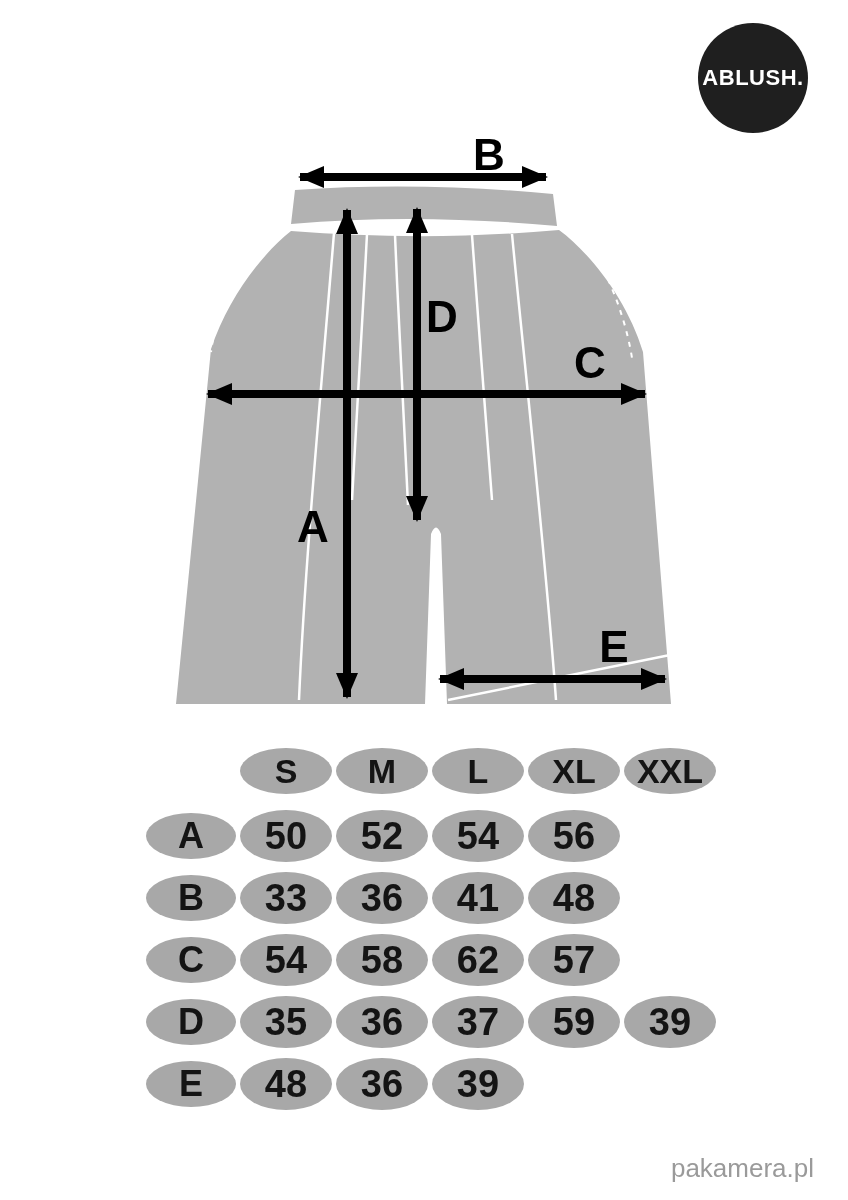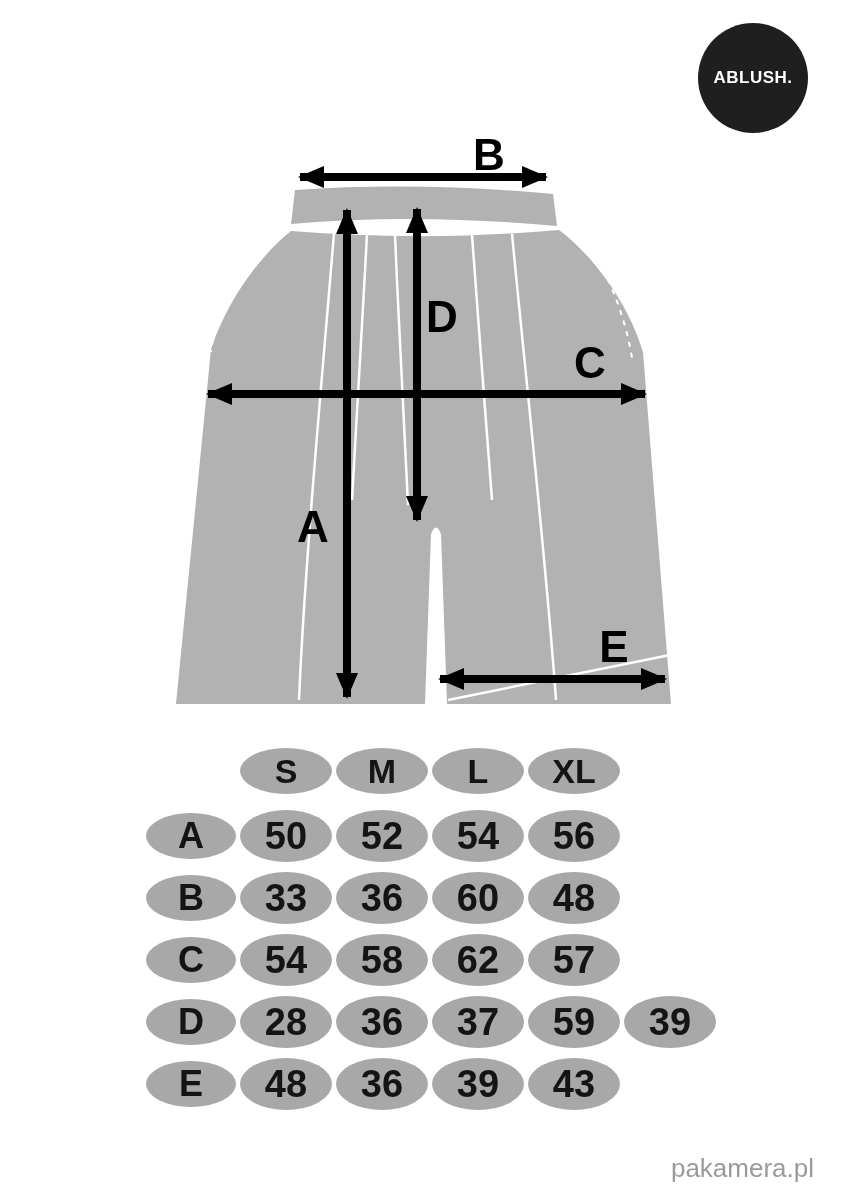--- a/index.html
+++ b/index.html
@@ -21,21 +21,21 @@
     height: 110px;
     border-radius: 50%;
     background: #1f1f1f;
     display: flex;
     align-items: center;
     justify-content: center;
   }
   .logo-text {
     color: #ffffff;
     font-weight: bold;
-    font-size: 17px;
+    font-size: 22px;
     letter-spacing: 0.5px;
   }
 
   
   .diagram-svg {
     position: absolute;
     left: 0;
     top: 0;
     width: 848px;
     height: 760px;
@@ -143,58 +143,58 @@
 </svg>
 
 <div class="size-table">
 
   <div class="trow">
     <div class="spacer"></div>
     <div class="cell head">S</div>
     <div class="cell head">M</div>
     <div class="cell head">L</div>
     <div class="cell head">XL</div>
+    <div class="cell head">XXL</div>
   </div>
 
   <div class="trow first-data">
     <div class="cell rlabel">A</div>
     <div class="cell val">50</div>
     <div class="cell val">52</div>
     <div class="cell val">54</div>
     <div class="cell val">56</div>
   </div>
 
   <div class="trow">
     <div class="cell rlabel">B</div>
     <div class="cell val">33</div>
     <div class="cell val">36</div>
-    <div class="cell val">60</div>
+    <div class="cell val">41</div>
     <div class="cell val">48</div>
   </div>
 
   <div class="trow">
     <div class="cell rlabel">C</div>
     <div class="cell val">54</div>
     <div class="cell val">58</div>
     <div class="cell val">62</div>
     <div class="cell val">57</div>
   </div>
 
   <div class="trow">
     <div class="cell rlabel">D</div>
-    <div class="cell val">28</div>
+    <div class="cell val">35</div>
     <div class="cell val">36</div>
     <div class="cell val">37</div>
     <div class="cell val">59</div>
     <div class="cell val">39</div>
   </div>
 
   <div class="trow">
     <div class="cell rlabel">E</div>
     <div class="cell val">48</div>
     <div class="cell val">36</div>
     <div class="cell val">39</div>
-    <div class="cell val">43</div>
   </div>
 
 </div>
 
 <div class="watermark">pakamera.pl</div>
 
 </body></html>

